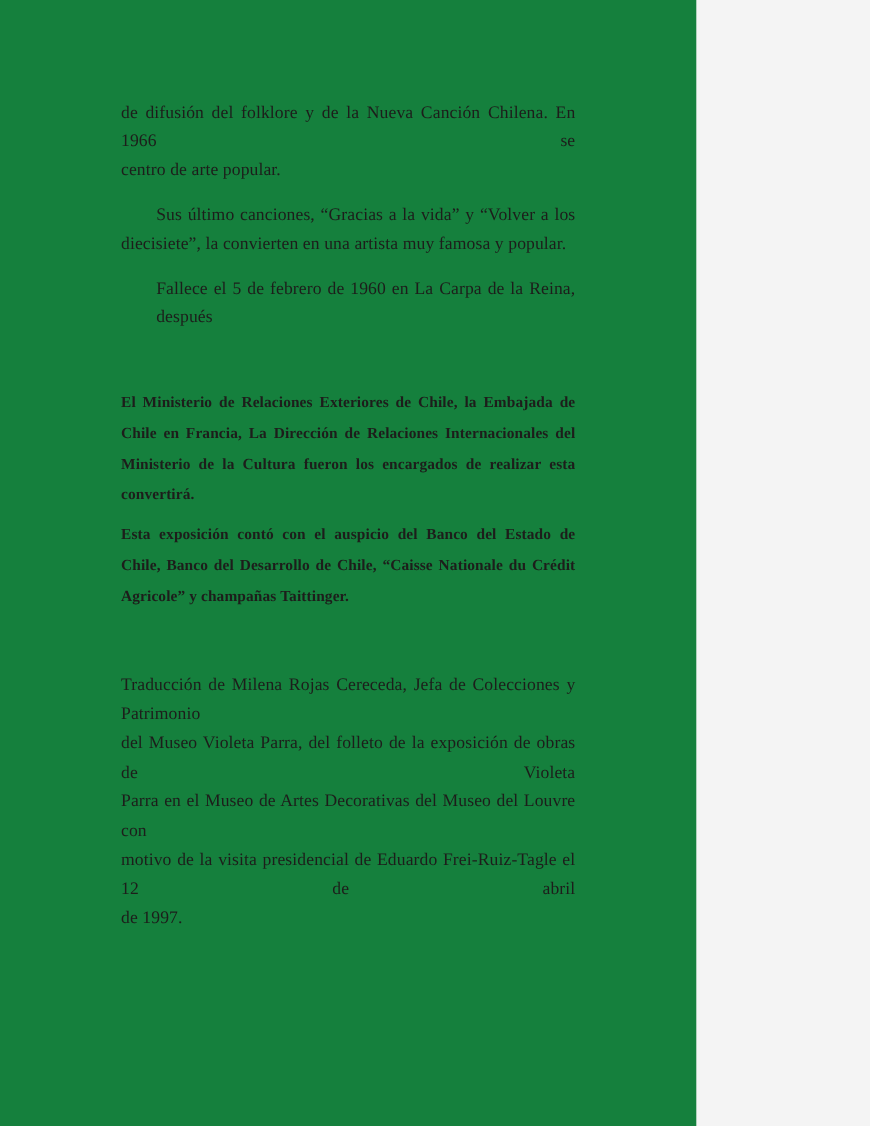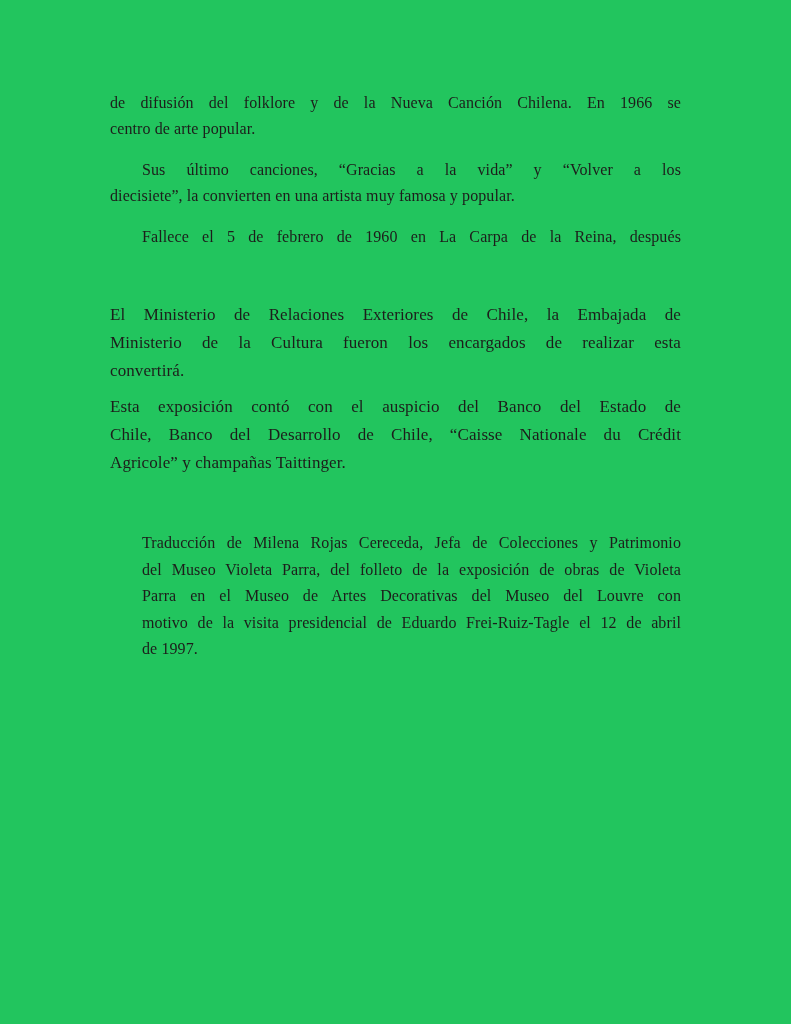--- a/index.html
+++ b/index.html
@@ -4,40 +4,40 @@
 <style>
   html, body {
     margin: 0;
     padding: 0;
     width: 791px;
     height: 1024px;
     background: #f4f4f4;
   }
   .page {
     box-sizing: border-box;
-    width: 791px;
+    width: 633px;
     height: 1024px;
     margin: 0;
     padding: 90px 110px 0 110px;
-    background: #22c55e;
+    background: #15803d;
     color: #1d1d1b;
     font-family: "Liberation Serif", "DejaVu Serif", serif;
     overflow: hidden;
   }
   .block { margin: 0; }
   
   .block.body    { font-size: 16px;   line-height: 26px;   font-weight: 400; }
-  .block.bold    { font-size: 17px; line-height: 28px;   font-weight: 400; }
+  .block.bold    { font-size: 14px; line-height: 28px;   font-weight: 700; }
   .block.small   { font-size: 16px;   line-height: 26.5px; font-weight: 400; }
   
   .gap-none   { margin-top: 0; }
   .gap-normal { margin-top: 15px; }
   .gap-small  { margin-top: 8px; }
   .gap-large  { margin-top: 51px; }
-  .gap-xlarge { margin-top: 53px; margin-left: 32px; }
+  .gap-xlarge { margin-top: 53px; }
   
   .line {
     text-align: justify;
     text-align-last: justify;
     white-space: normal;
     letter-spacing: 0.1px;
   }
   .line.last {
     text-align: right;
     text-align-last: left;
@@ -54,20 +54,21 @@
     </div>
     <div class="block body gap-normal">
       <div class="line indent">Sus último canciones, “Gracias a la vida” y “Volver a los</div>
       <div class="line last">diecisiete”, la convierten en una artista muy famosa y popular.</div>
     </div>
     <div class="block body gap-normal">
       <div class="line indent">Fallece el 5 de febrero de 1960 en La Carpa de la Reina, después</div>
     </div>
     <div class="block bold gap-large">
       <div class="line">El Ministerio de Relaciones Exteriores de Chile, la Embajada de</div>
+      <div class="line">Chile en Francia, La Dirección de Relaciones Internacionales del</div>
       <div class="line">Ministerio de la Cultura fueron los encargados de realizar esta</div>
       <div class="line last">convertirá.</div>
     </div>
     <div class="block bold gap-small">
       <div class="line">Esta exposición contó con el auspicio del Banco del Estado de</div>
       <div class="line">Chile, Banco del Desarrollo de Chile, “Caisse Nationale du Crédit</div>
       <div class="line last">Agricole” y champañas Taittinger.</div>
     </div>
     <div class="block small gap-xlarge">
       <div class="line">Traducción de Milena Rojas Cereceda, Jefa de Colecciones y Patrimonio</div>

